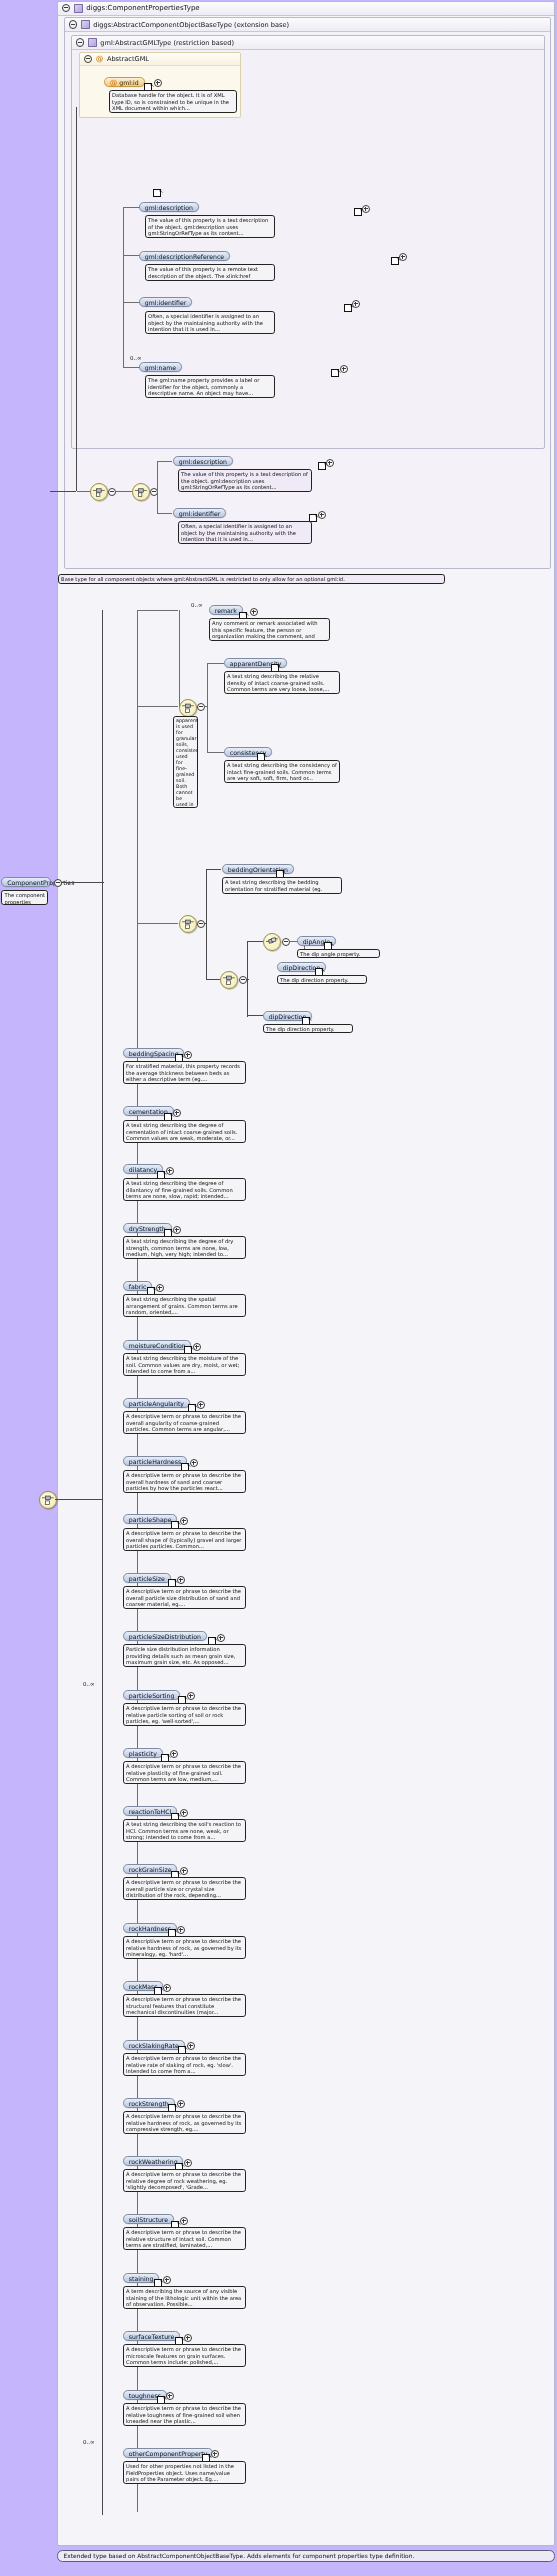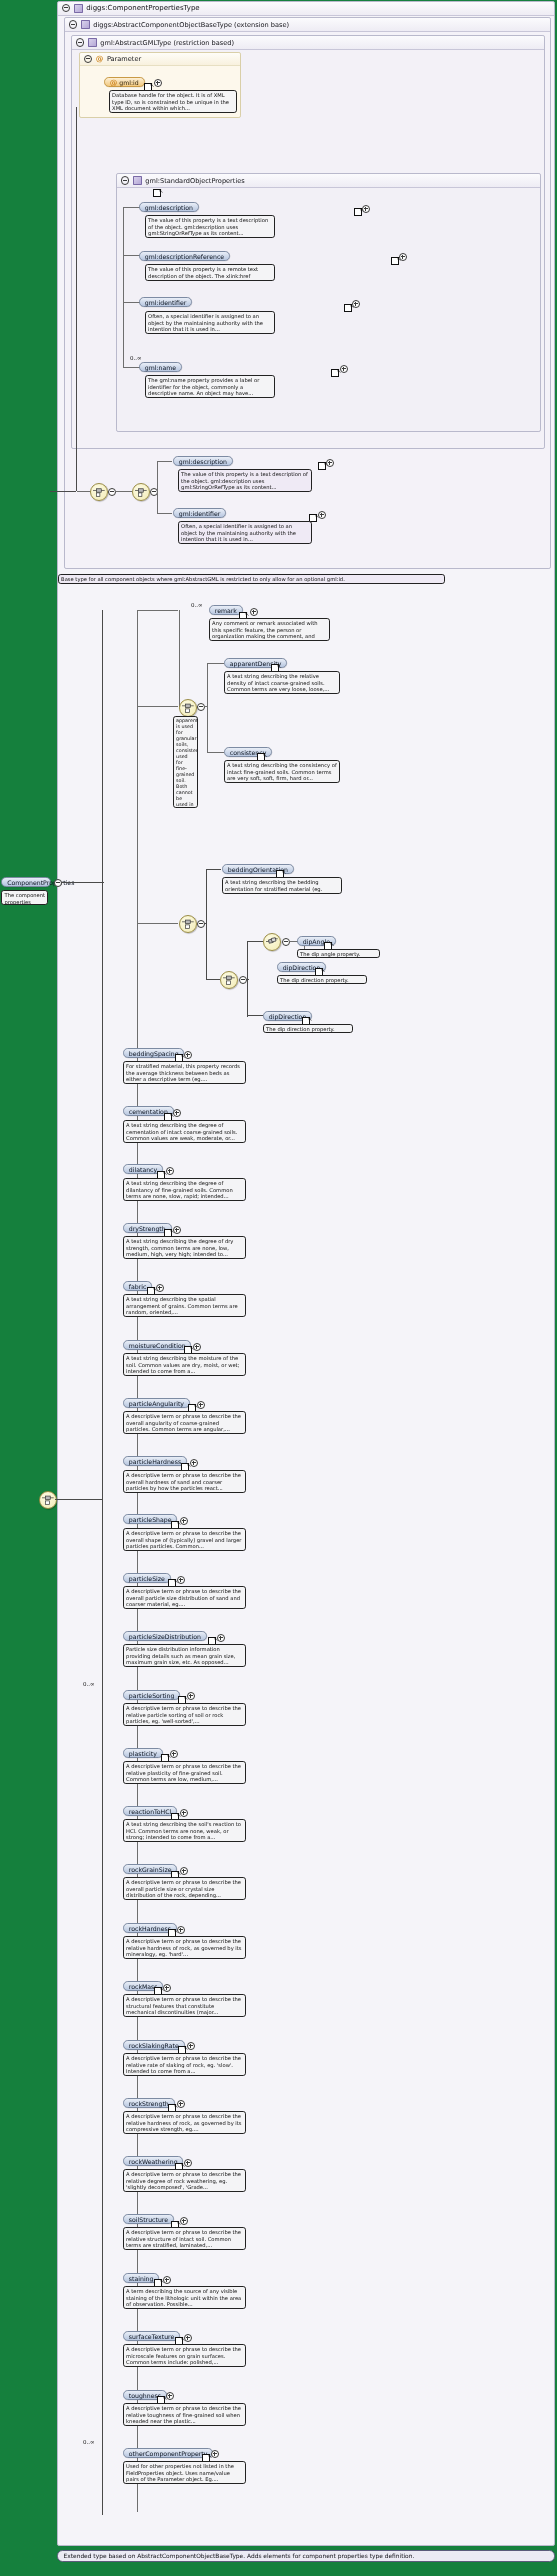--- a/index.html
+++ b/index.html
@@ -1,21 +1,21 @@
 <!DOCTYPE html>
 <html style="font-size:11px"><head>
 <meta charset="utf-8">
 <style>
   html,body{margin:0;padding:0;background:#ffffff;}
   body{
     font-family:"DejaVu Sans","Liberation Sans",sans-serif;
     width:557px; position:relative;
     -webkit-font-smoothing:antialiased;
   }
-  #root{position:relative;width:557px;height:2576px;overflow:hidden;background:#15803d;}
+  #root{position:relative;width:557px;height:2576px;overflow:hidden;background:#c4b5fd;}
 
   
   .frame{position:absolute;box-sizing:border-box;border:0.7px solid #b9b9cc;border-radius:2.1px;background:#f7f6fa;}
   .frame.lvl1{background:#f5f4f9;}
   .frame.lvl2{background:#f4f2f8;}
   .frame.lvl3{background:#f3f1f7;}
   .frame.lvl4{background:#f2f0f6;}
   .frame-hd{position:absolute;left:0;top:0;right:0;height:13px;
     border-bottom:0.7px solid #c8c6d8;
     background:linear-gradient(#fbfbfd,#eeecf4);
@@ -112,41 +112,34 @@
       <span class="circ"></span>
       <span class="tsq"></span>
       <span>gml:AbstractGMLType (restriction based)</span>
     </div>
   </div>
 
   <div class="attrbox" style="left:79px;top:52px;width:162px;height:66px;">
     <div class="attrbox-hd">
       <span class="circ"></span>
       <span class="at">@</span>
-      <span>Parameter</span>
+      <span>AbstractGML</span>
     </div>
     <div class="pill attr" style="left:24px;top:23.5px;">
       <span class="at">@</span>
       <span>gml:id</span>
     </div>
     <span class="jump" style="left:64px;top:30px;"></span>
     <div class="ccirc plus" style="left:74px;top:26px;"></div>
     <div class="doc" style="left:29px;top:37px;width:128px;height:23px;">
       <span class="tail"></span>
       <span>Database handle for the object. It is of XML type ID, so is constrained to be unique in the XML document within which...</span>
     </div>
   </div>
 
-  <div class="frame lvl4" style="left:116px;top:173px;width:425px;height:259px;">
-    <div class="frame-hd">
-      <span class="circ"></span>
-      <span class="tsq"></span>
-      <span>gml:StandardObjectProperties</span>
-    </div>
-  </div>
   <span class="jump" style="left:153px;top:189px;"></span>
 
   <div class="ln v" style="left:123px;top:207px;width:0.7px;height:160px;"></div>
   <div class="ln h" style="left:123px;top:207px;width:16.6px;height:0.7px;"></div>
   <div class="ln h" style="left:123px;top:255px;width:16.6px;height:0.7px;"></div>
   <div class="ln h" style="left:123px;top:302px;width:16.6px;height:0.7px;"></div>
   <div class="ln h" style="left:123px;top:367px;width:16.6px;height:0.7px;"></div>
 
   <div class="pill" style="left:139px;top:202px;">
     <span>gml:description</span>

